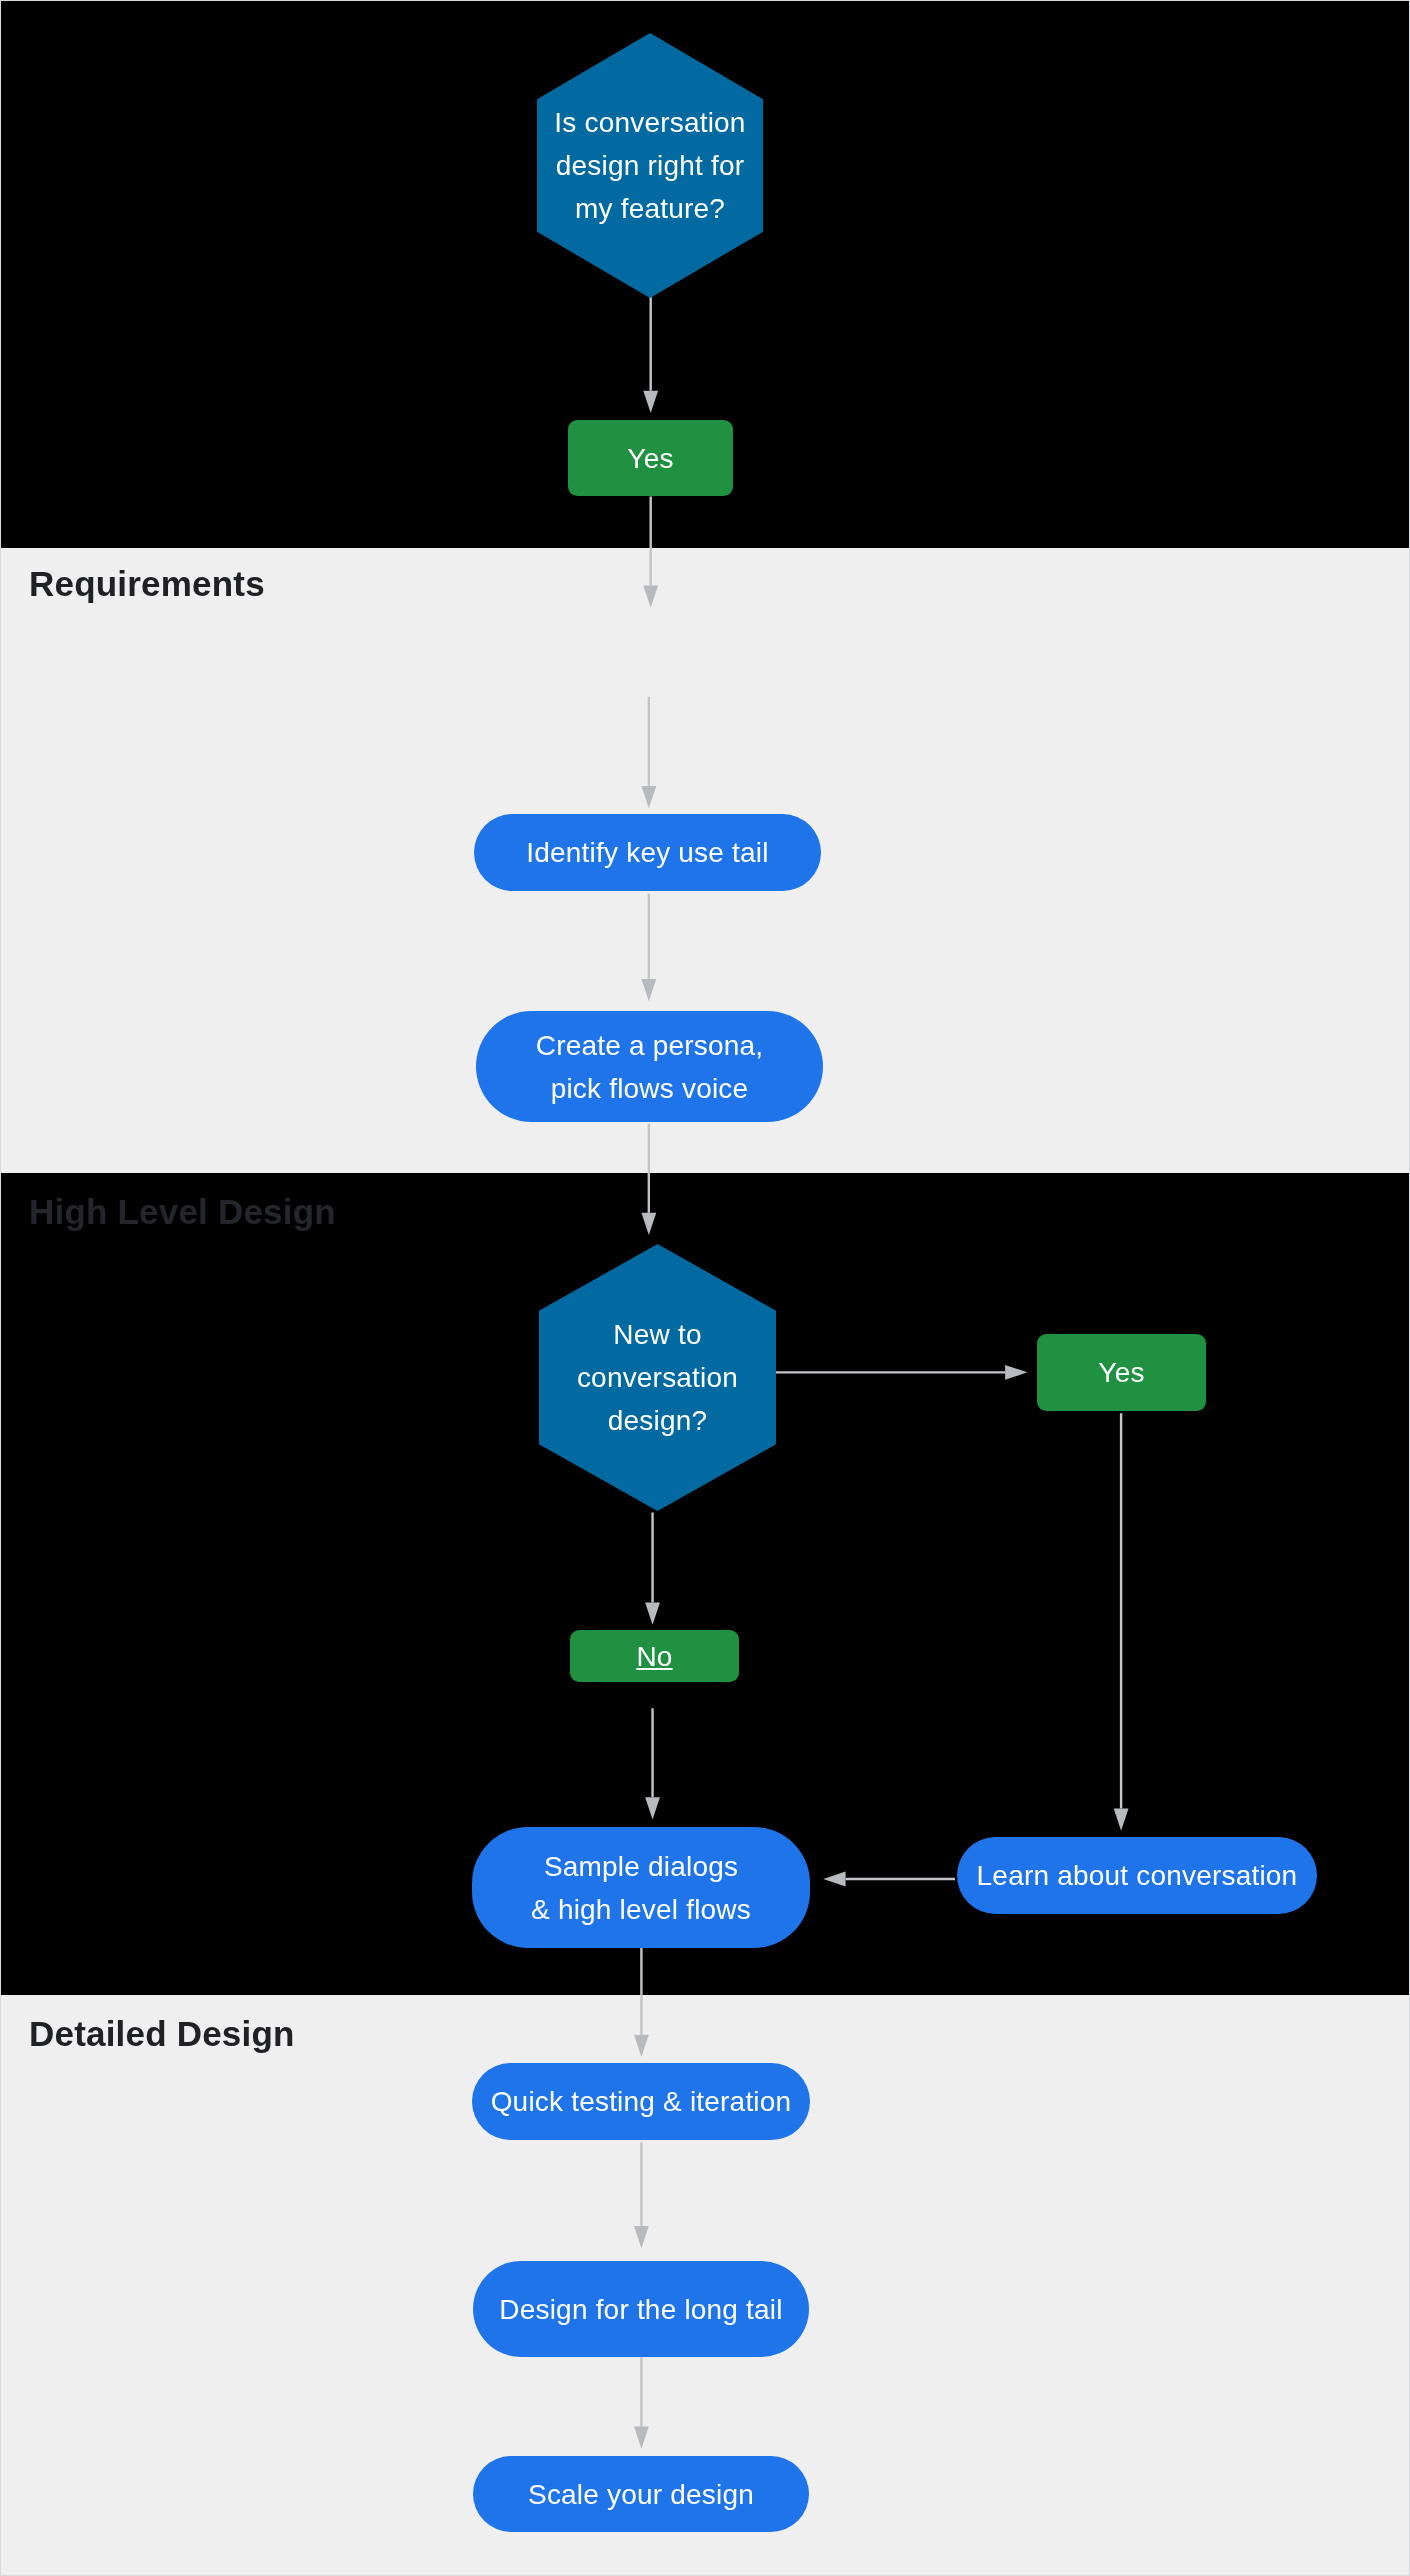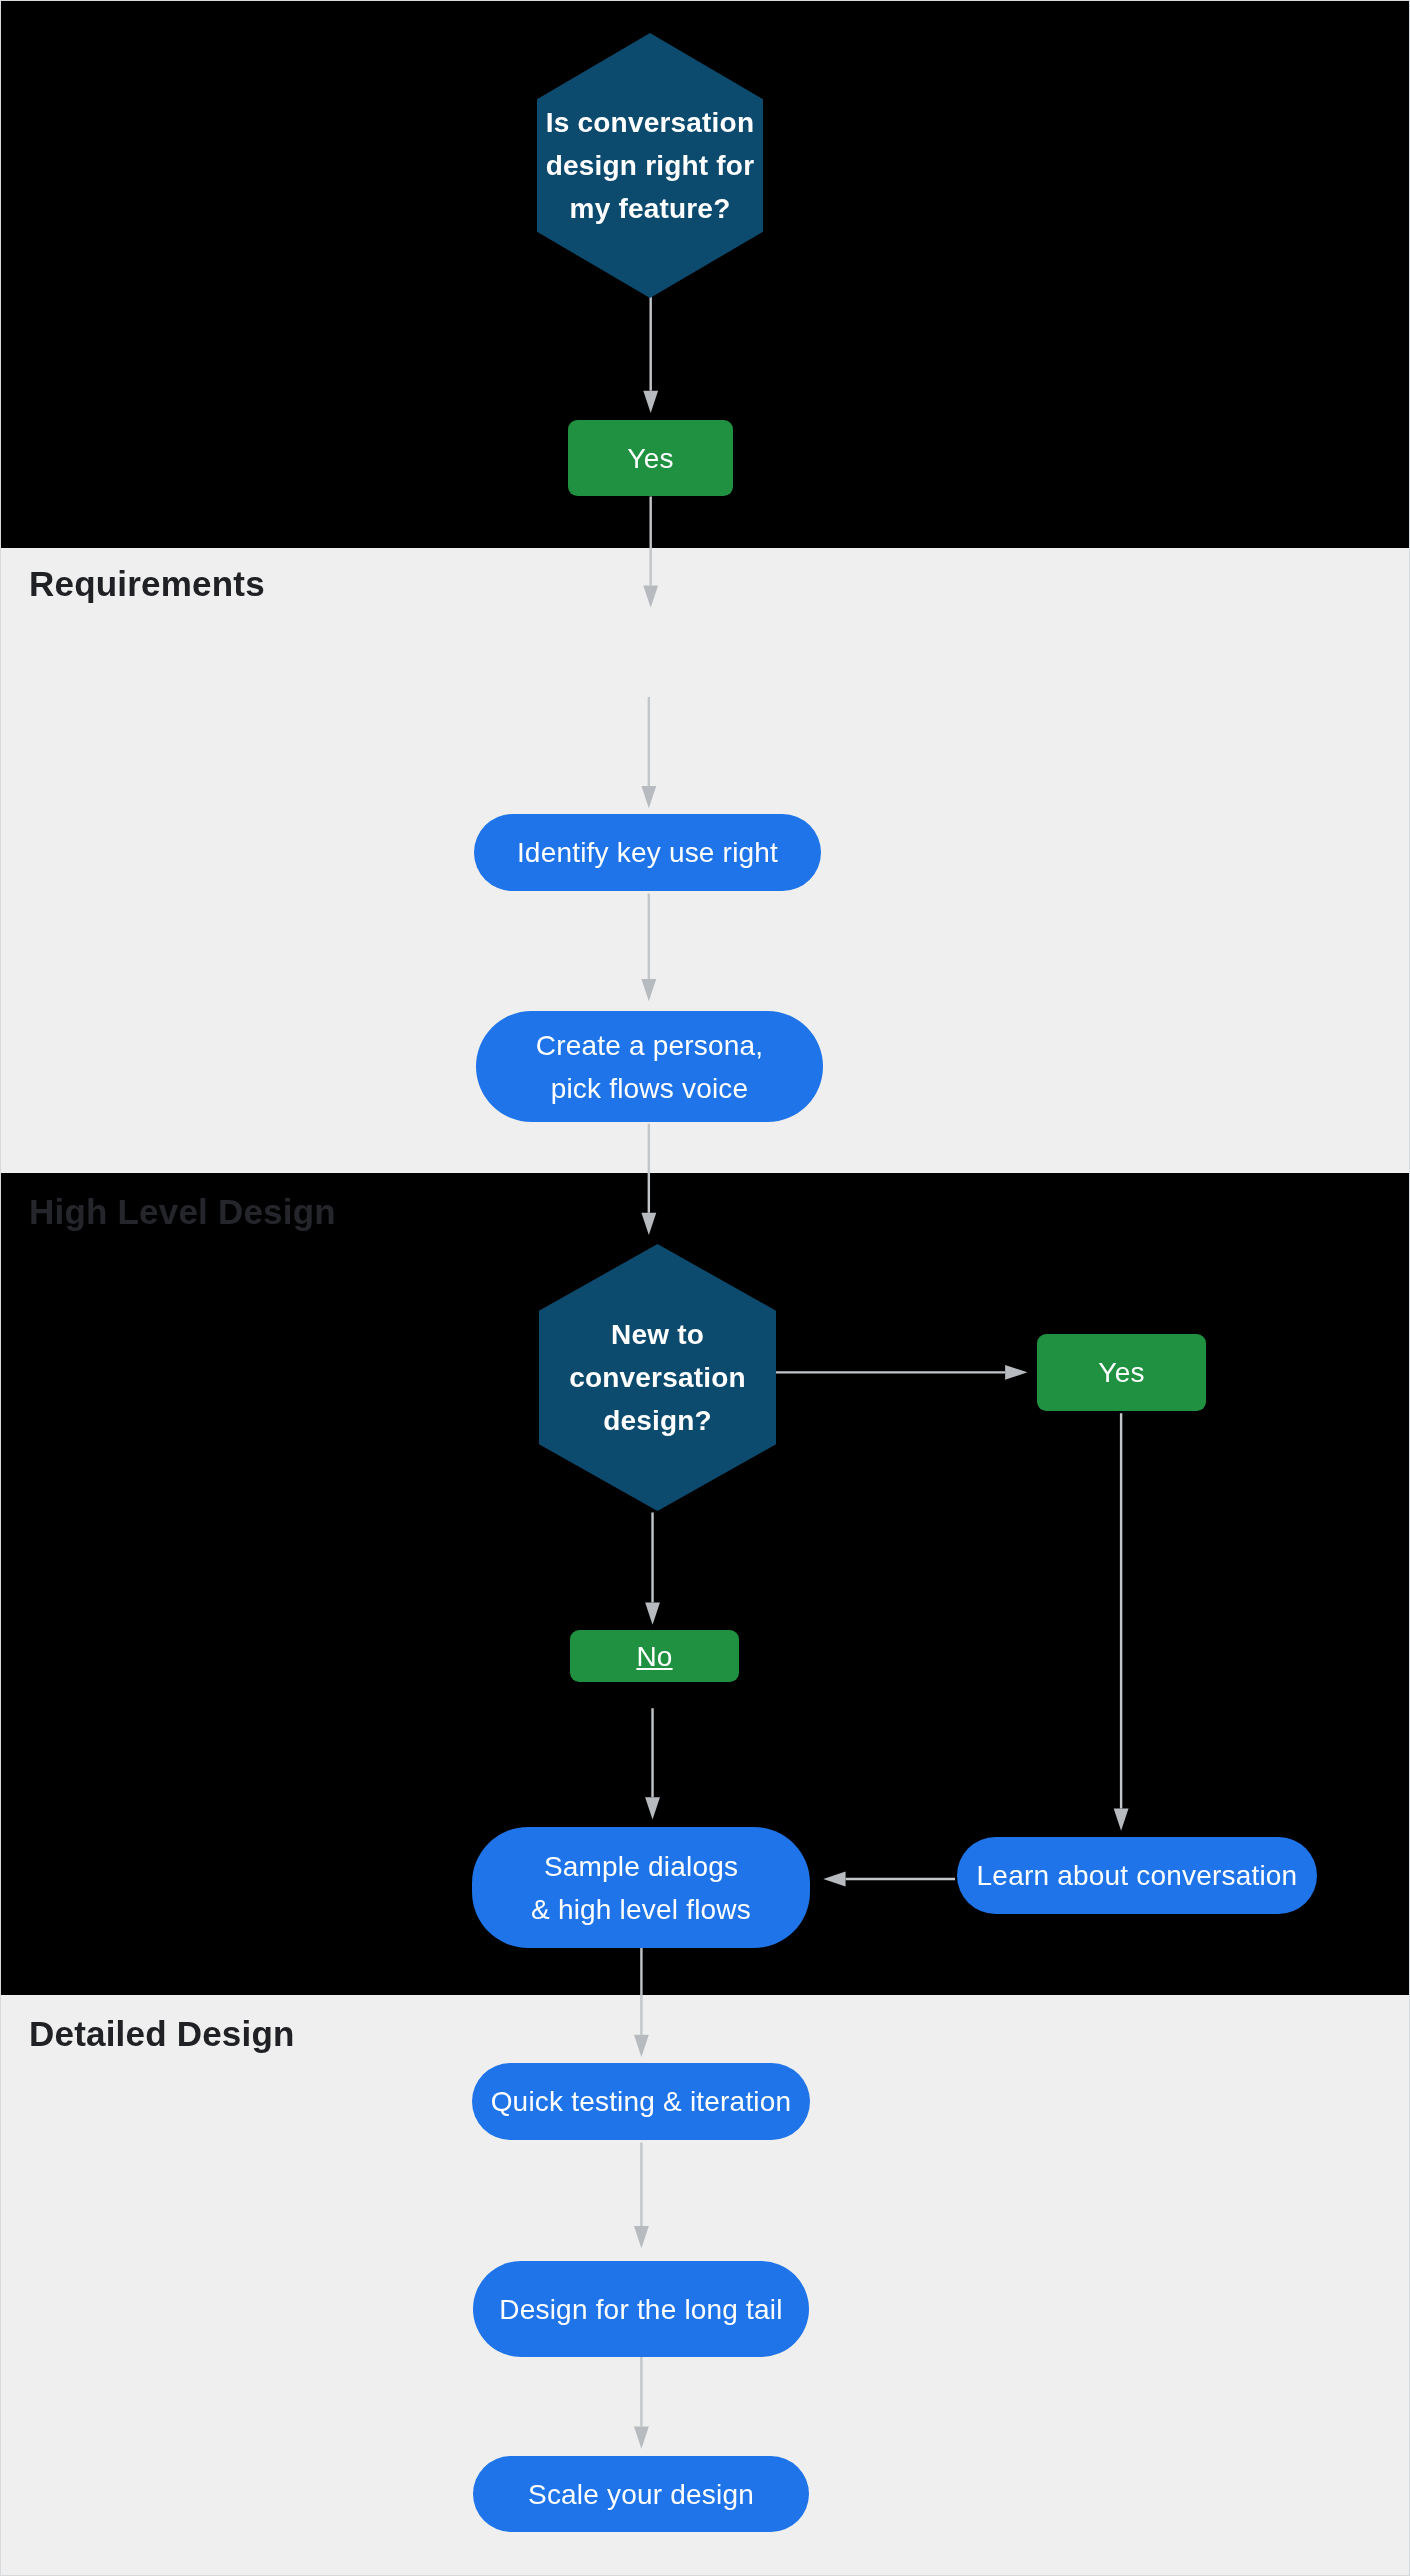--- a/index.html
+++ b/index.html
@@ -39,23 +39,22 @@
     justify-content: center;
     text-align: center;
     color: #ffffff;
     font-size: 28px;
     line-height: 43px;
     font-weight: 500;
     white-space: pre-line;
     letter-spacing: 0.2px;
   }
   .hexagon {
-    background: #0c4a6e;
+    background: #0369a1;
     clip-path: polygon(50% 0%, 100% 25%, 100% 75%, 50% 100%, 0% 75%, 0% 25%);
-    font-weight: bold;
   }
   .answer {
     background: #1F9140;
     border-radius: 9.3px;
   }
   .pill {
     background: #1E74E8;
     border-radius: 56px;
   }
   .arrows {
@@ -135,21 +134,21 @@
     </g>
   </svg>
 
   <div class="node hexagon" style="left:536px; top:32px; width:226px; height:265px;">Is conversation
 design right for
 my feature?</div>
 
   <div class="node answer" style="left:567px; top:419px; width:165px; height:76px;">Yes</div>
 
 
-  <div class="node pill" style="left:473px; top:813px; width:347px; height:77px;">Identify key use right</div>
+  <div class="node pill" style="left:473px; top:813px; width:347px; height:77px;">Identify key use tail</div>
 
   <div class="node pill" style="left:475px; top:1010px; width:347px; height:111px;">Create a persona,
 pick flows voice</div>
 
   <div class="node hexagon" style="left:538px; top:1243px; width:237px; height:267px;">New to
 conversation
 design?</div>
 
   <div class="node answer" style="left:1036px; top:1333px; width:169px; height:77px;">Yes</div>
 

